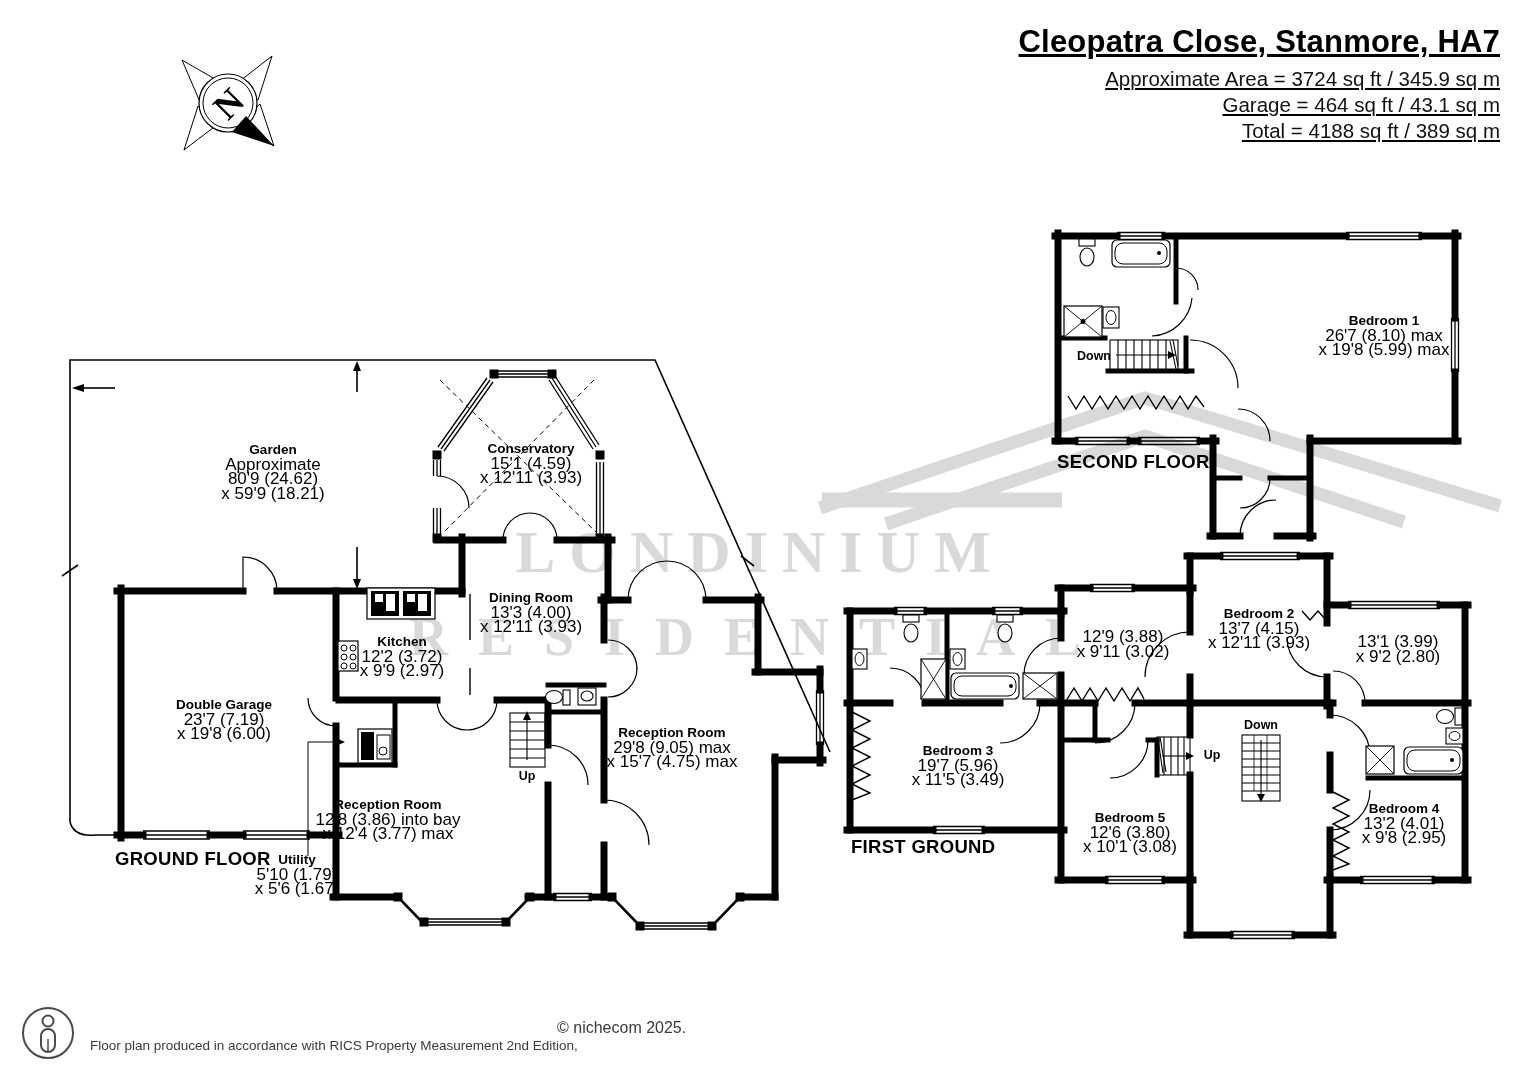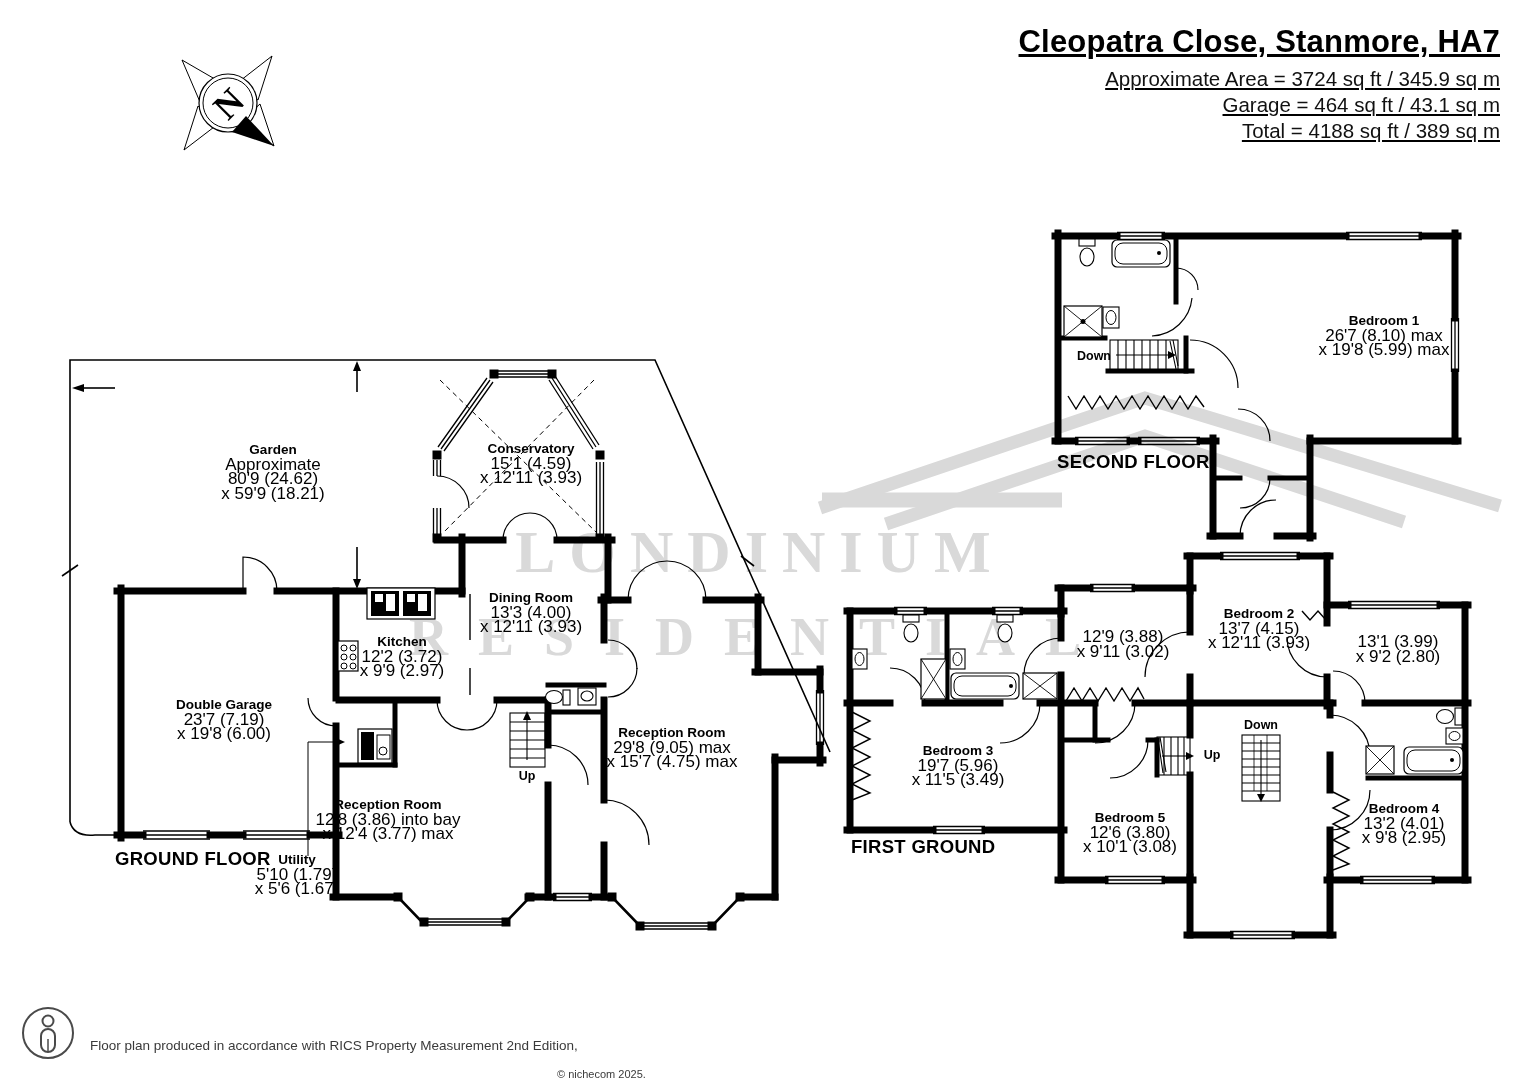--- a/index.html
+++ b/index.html
@@ -20,21 +20,21 @@
   
   .rlabel{position:absolute;transform:translate(-50%,-50%);text-align:center;
           white-space:nowrap;z-index:3;line-height:14.5px;}
   .rname{font-weight:bold;font-size:13.5px;}
   .rdim{font-size:17px;}
   .flabel{position:absolute;font-weight:bold;font-size:18.5px;letter-spacing:0.3px;z-index:3;}
   .slabel{position:absolute;transform:translate(-50%,-50%);font-weight:bold;font-size:12.5px;z-index:3;}
   
   .ftr{position:absolute;left:90px;top:1001px;font-size:13.5px;line-height:18px;
        color:#3a3a3a;z-index:3;white-space:pre-wrap;}
-  .copyright{position:absolute;left:557px;top:1068px;font-size:11px;color:#3a3a3a;z-index:3;}
+  .copyright{position:absolute;left:557px;top:1019px;font-size:16px;color:#3a3a3a;z-index:3;}
   .ftr-icon{position:absolute;left:20px;top:1005px;z-index:3;}
 </style>
 </head>
 <body>
 
 <div class="page">
 
   <div class="wm wm1">LONDINIUM</div>
   <div class="wm wm2">RESIDENTIAL</div>
 

